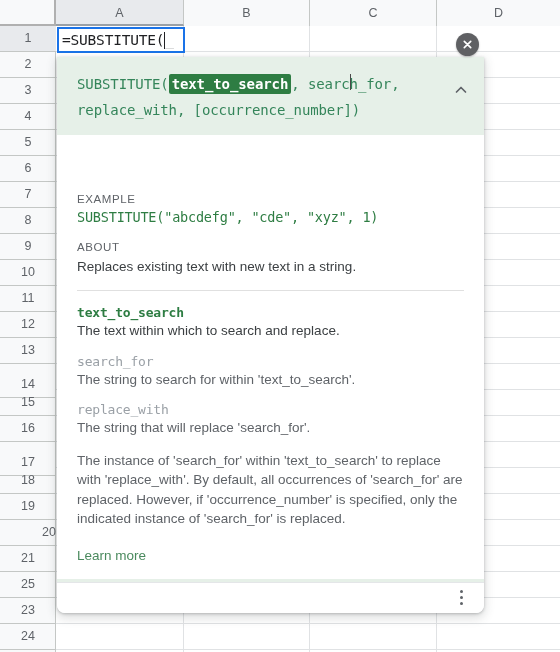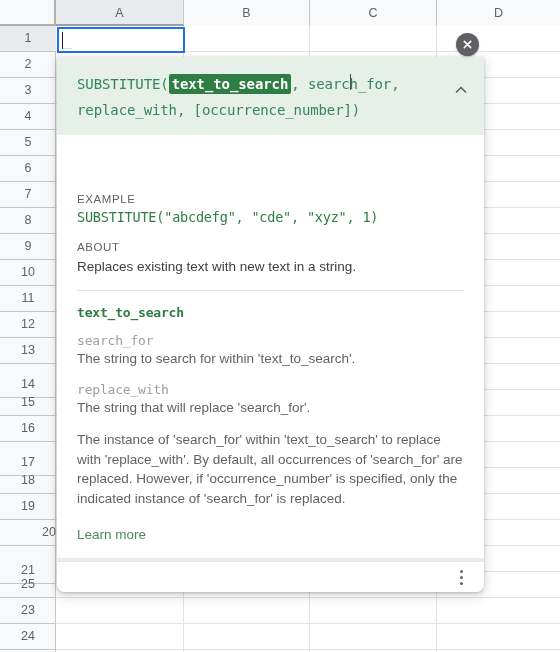--- a/index.html
+++ b/index.html
@@ -361,21 +361,21 @@
     <div class="row-head" style="top:260px;">11</div>
     <div class="row-head" style="top:286px;">12</div>
     <div class="row-head" style="top:312px;">13</div>
     <div class="row-head" style="top:346px;">14</div>
     <div class="row-head" style="top:364px;">15</div>
     <div class="row-head" style="top:390px;">16</div>
     <div class="row-head" style="top:424px;">17</div>
     <div class="row-head" style="top:442px;">18</div>
     <div class="row-head" style="top:468px;">19</div>
     <div class="row-head" style="top:494px;text-align:right;">20</div>
-    <div class="row-head" style="top:532px;">21</div>
+    <div class="row-head" style="top:520px;">21</div>
     <div class="row-head" style="top:546px;">25</div>
     <div class="row-head" style="top:572px;">23</div>
     <div class="row-head" style="top:598px;">24</div>
   </div>
 
   <div class="grid-area">
     <div class="grid-hline" style="top:25px;"></div>
     <div class="grid-hline" style="top:51px;"></div>
     <div class="grid-hline" style="top:77px;"></div>
     <div class="grid-hline" style="top:103px;"></div>
@@ -399,20 +399,21 @@
     <div class="grid-hline" style="top:571px;"></div>
     <div class="grid-hline" style="top:597px;"></div>
     <div class="grid-hline" style="top:623px;"></div>
 
     <div class="grid-vline" style="left:127px;"></div>
     <div class="grid-vline" style="left:253px;"></div>
     <div class="grid-vline" style="left:380px;"></div>
   </div>
 
   <div class="cell-editor">
+    <span class="cell-editor-text">=SUBSTITUTE(</span>
       <span class="caret"></span>
       <span class="ghost-underscore">_</span>
   </div>
 
   <div class="close-btn">
     <svg width="11" height="11" viewBox="0 0 12 12" aria-hidden="true">
       <path d="M2.5 2.5 L9.5 9.5 M9.5 2.5 L2.5 9.5" stroke="#ffffff" stroke-width="1.8" stroke-linecap="round"></path>
     </svg>
   </div>
 
@@ -433,20 +434,21 @@
       <div class="fx-label">EXAMPLE</div>
       <div class="fx-example-code">SUBSTITUTE("abcdefg", "cde", "xyz", 1)</div>
 
       <div class="fx-label">ABOUT</div>
       <div class="fx-about-text">Replaces existing text with new text in a string.</div>
 
       <div class="fx-divider"></div>
 
       <div class="param-block">
         <div class="param-name active">text_to_search</div>
+        <div class="param-desc active">The text within which to search and replace.</div>
       </div>
 
       <div class="param-block">
         <div class="param-name">search_for</div>
         <div class="param-desc">The string to search for within 'text_to_search'.</div>
       </div>
 
       <div class="param-block">
         <div class="param-name">replace_with</div>
         <div class="param-desc">The string that will replace 'search_for'.</div>

